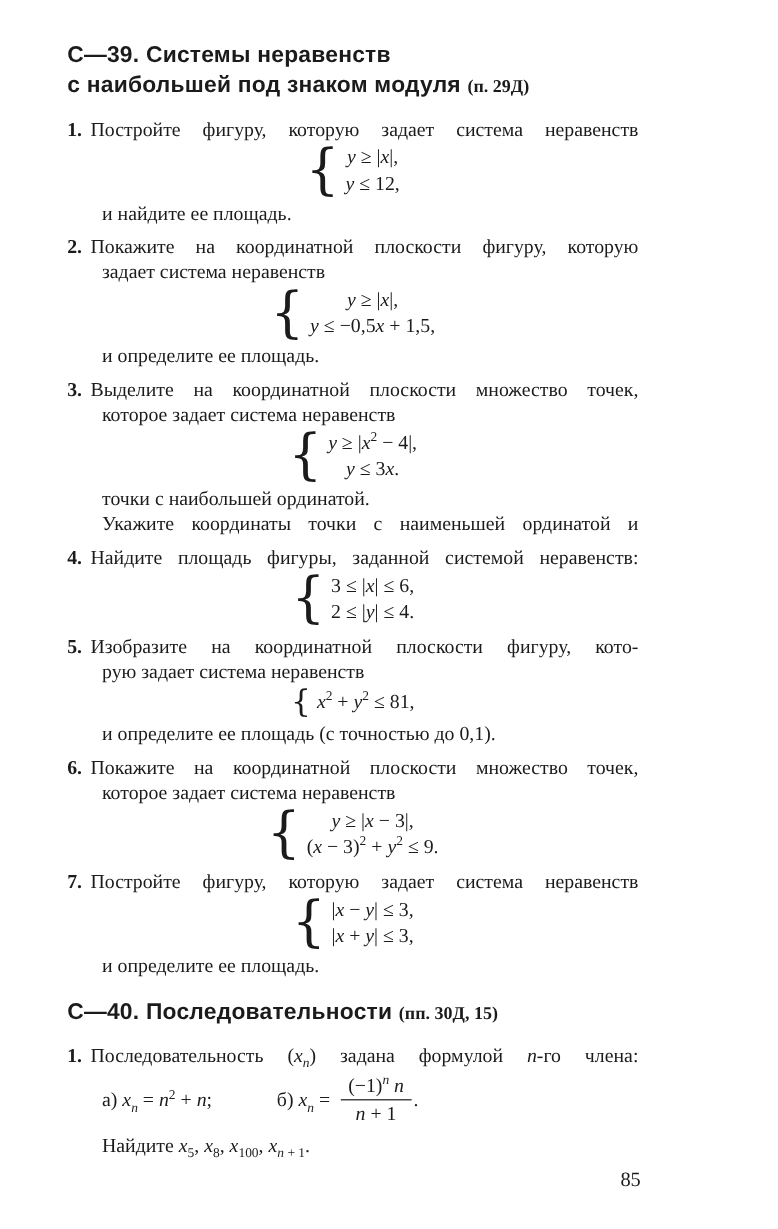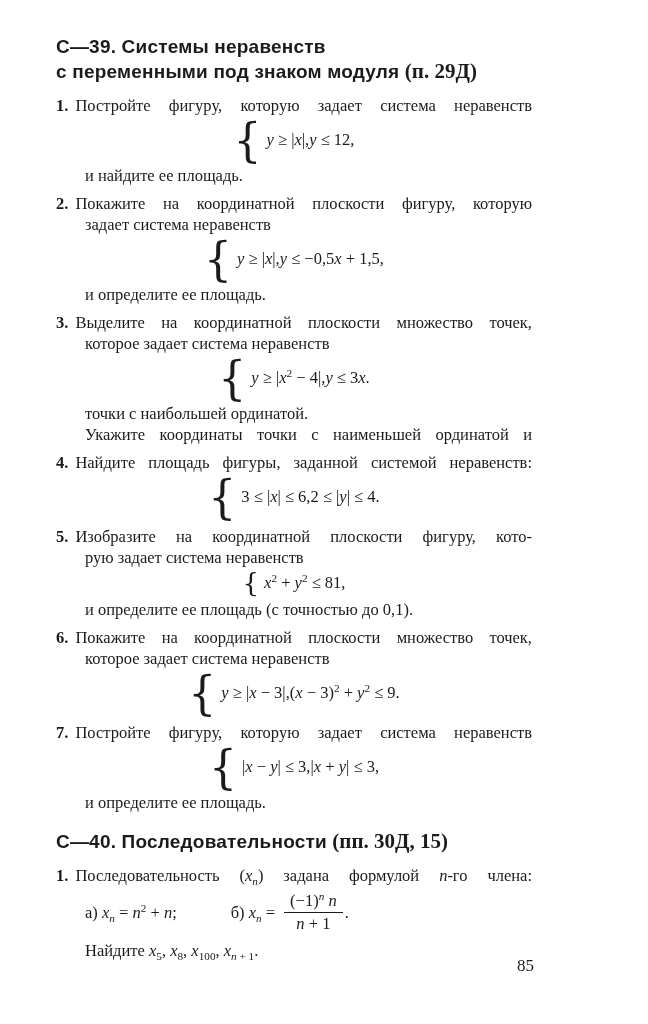--- a/index.html
+++ b/index.html
@@ -9,54 +9,54 @@
     font-size:16.5px;line-height:21px;
   }
   .page{position:relative;width:586px;height:1024px;box-sizing:border-box;padding:34px 54px 0 56px;}
   .sec-title{
     font-family:"Liberation Sans","DejaVu Sans",sans-serif;
     font-weight:700;font-size:19px;line-height:25px;letter-spacing:.2px;
     margin:0 0 11px 0;
   }
   .sec-title .ref{
     font-family:"Liberation Serif","DejaVu Serif",serif;
-    font-size:21px;letter-spacing:0;
+    font-size:15px;letter-spacing:0;
   }
   .s40t{margin-top:16px;margin-bottom:11px;}
   .problem{margin-bottom:7px;}
   .line{min-height:21px;}
   .lead{text-align:justify;text-align-last:justify;font-family:Liberation Serif, serif;}
   .cont{padding-left:29px;}
   .jfull{text-align:justify;text-align-last:justify;}
   .pnum{font-weight:700;margin-right:7px;}
   i{font-style:italic;}
   sup,sub{font-size:68%;line-height:0;}
   .system{display:flex;justify-content:center;align-items:center;margin:2px 0 3px 0;}
   .brace{line-height:1;margin-right:5px;font-weight:400;font-family:"DejaVu Serif","Liberation Serif",serif;}
   .b2{font-size:44px;transform:scaleY(1.04);}
   .b1{font-size:26px;}
-  .sys-lines{display:flex;align-items:center;}
+  .sys-lines{display:flex;flex-direction:column;align-items:center;}
   .sys-line{line-height:22px;white-space:nowrap;}
   .formula-row{display:flex;align-items:center;margin:4px 0 6px 0;min-height:44px;}
   .part-b{margin-left:54px;display:inline-flex;align-items:center;}
   .b-lead{margin-right:7px;}
   .frac{display:inline-flex;flex-direction:column;align-items:center;vertical-align:middle;margin:0 2px;line-height:19px;}
   .fnum{border-bottom:1.2px solid #1b1b1b;padding:0 6px 2px;}
   .fden{padding-top:1px;}
   .outro-last{margin-top:2px;}
-  .page-number{position:absolute;right:52px;bottom:48px;font-size:17px;}
+  .page-number{position:absolute;right:52px;bottom:31px;font-size:17px;}
 </style>
 </head>
 <body>
 
 <div class="page">
 
   <div class="sec-title">
     <div>С—39. Системы неравенств</div>
-    <div><span>с переменными под знаком модуля</span> <span class="ref">(п. 29Д)</span></div>
+    <div><span>с наибольшей под знаком модуля</span> <span class="ref">(п. 29Д)</span></div>
   </div>
 
   <div class="problem">
     <div class="line lead"><b class="pnum">1.</b><span class="ptext">Постройте фигуру, которую задает система неравенств</span></div>
     <div class="system">
       <span class="brace b2">{</span>
       <div class="sys-lines">
         <div class="sys-line"><i>y</i> ≥ |<i>x</i>|,</div>
         <div class="sys-line"><i>y</i> ≤ 12,</div>
       </div>

